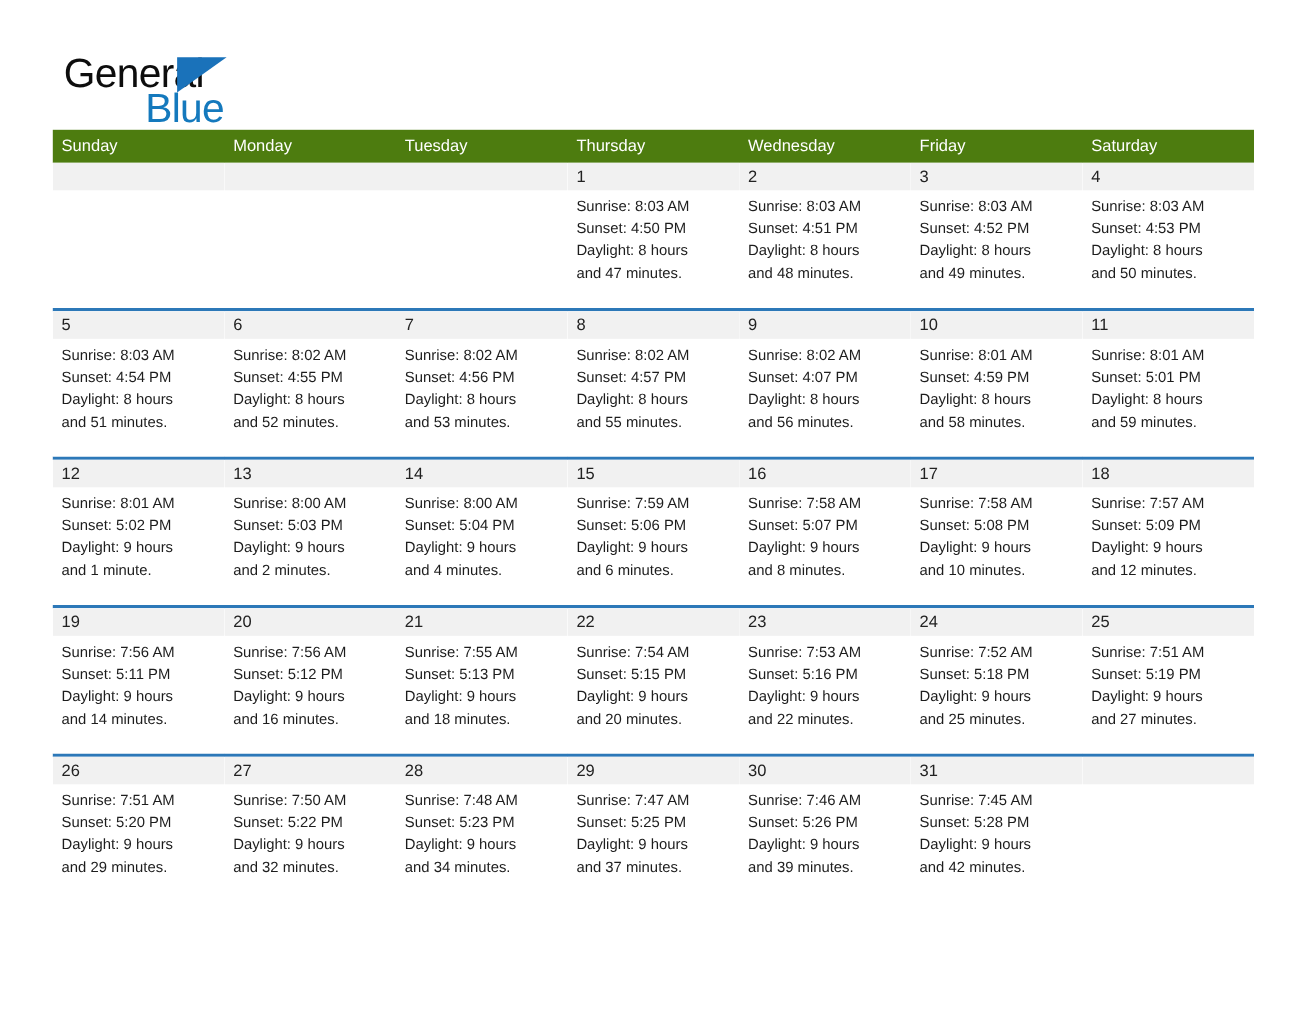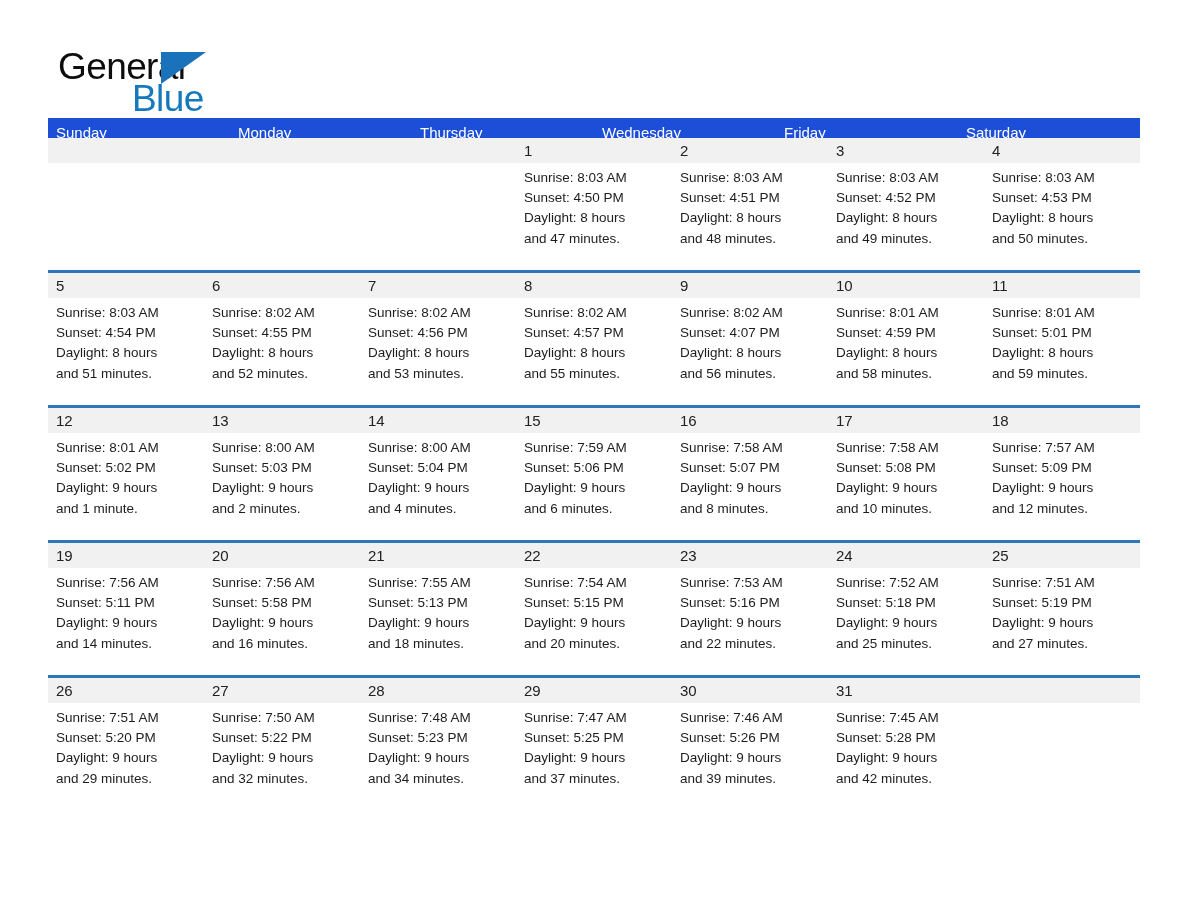--- a/index.html
+++ b/index.html
@@ -96,22 +96,22 @@
   }
 
   
   .calendar {
     margin-top: 10px;
     width: 1092px;
   }
 
   .weekday-row {
     display: flex;
-    background: #1d4ed8;
-    height: 20px;
+    background: #4d7c0f;
+    height: 30px;
   }
   .weekday-cell {
     flex: 1 1 0;
     box-sizing: border-box;
     padding-left: 8px;
     color: #ffffff;
     font-size: 15px;
     line-height: 30px;
     white-space: nowrap;
     overflow: hidden;
@@ -174,20 +174,21 @@
     </div>
 
 
   </div>
 
   <div class="calendar">
 
     <div class="weekday-row">
       <div class="weekday-cell">Sunday</div>
       <div class="weekday-cell">Monday</div>
+      <div class="weekday-cell">Tuesday</div>
       <div class="weekday-cell">Thursday</div>
       <div class="weekday-cell">Wednesday</div>
       <div class="weekday-cell">Friday</div>
       <div class="weekday-cell">Saturday</div>
     </div>
 
     <div class="week-row first">
       <div class="day-cell empty">
         <div class="day-number-band"></div>
         <div class="day-body">
@@ -392,21 +393,21 @@
           <div>Sunrise: 7:56 AM</div>
           <div>Sunset: 5:11 PM</div>
           <div>Daylight: 9 hours</div>
           <div>and 14 minutes.</div>
         </div>
       </div>
       <div class="day-cell">
         <div class="day-number-band">20</div>
         <div class="day-body">
           <div>Sunrise: 7:56 AM</div>
-          <div>Sunset: 5:58 PM</div>
+          <div>Sunset: 5:12 PM</div>
           <div>Daylight: 9 hours</div>
           <div>and 16 minutes.</div>
         </div>
       </div>
       <div class="day-cell">
         <div class="day-number-band">21</div>
         <div class="day-body">
           <div>Sunrise: 7:55 AM</div>
           <div>Sunset: 5:13 PM</div>
           <div>Daylight: 9 hours</div>

